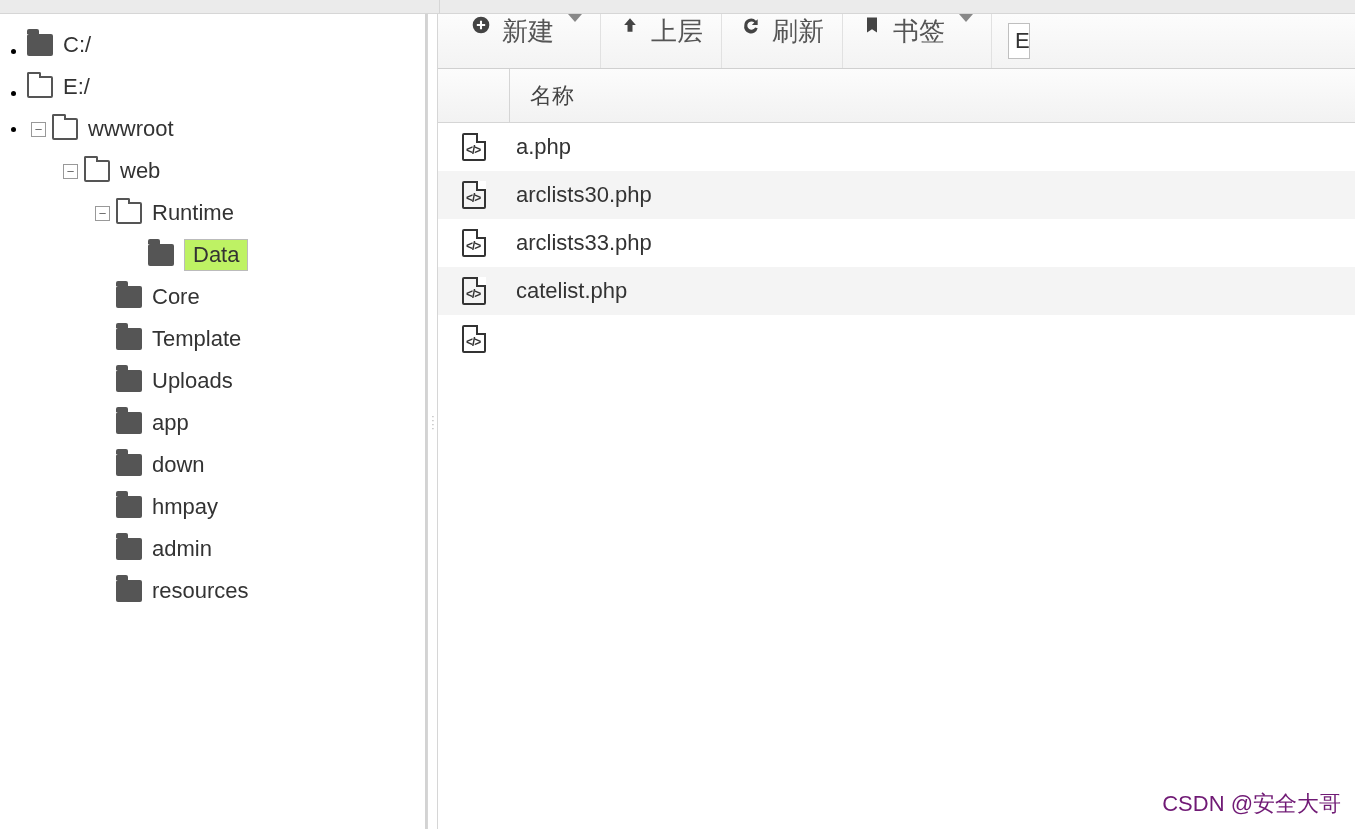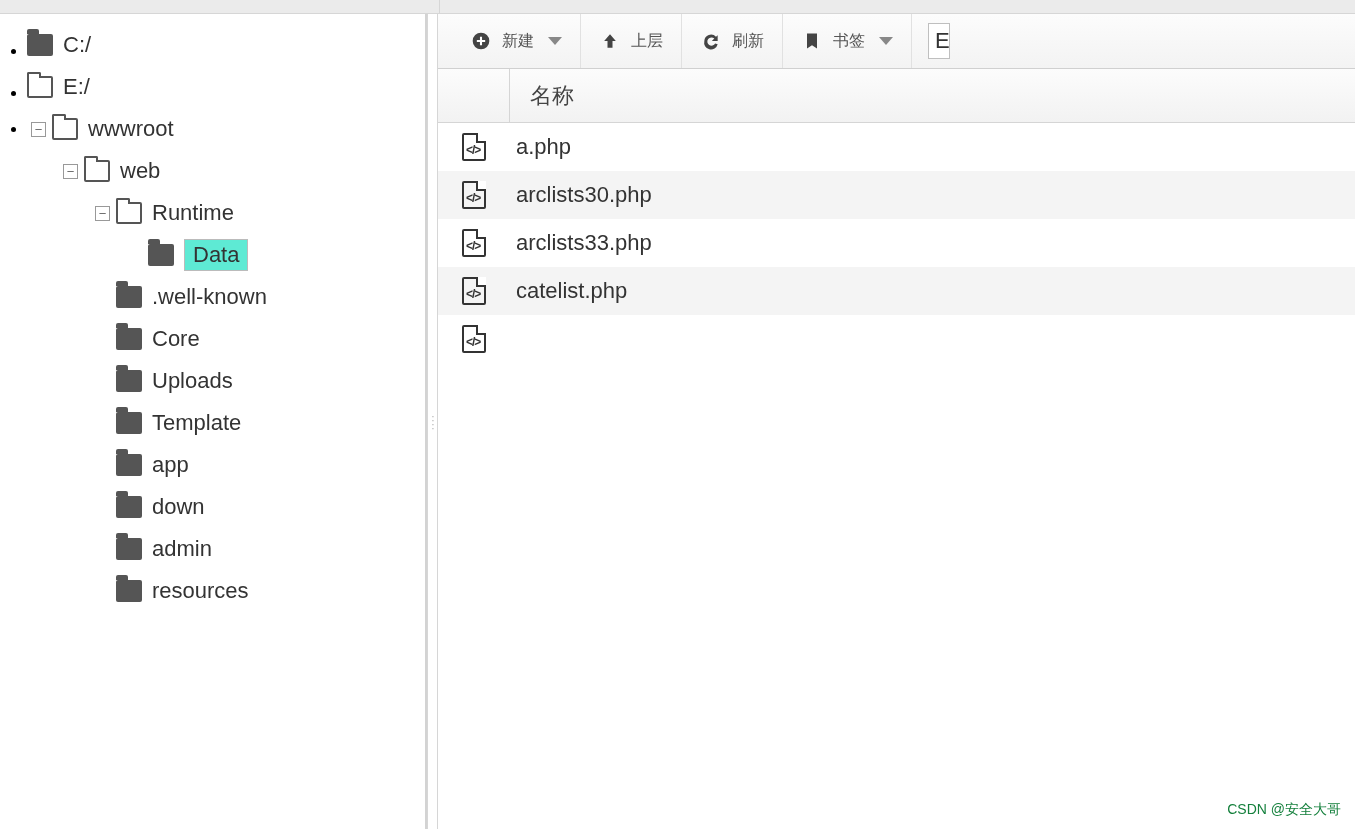--- a/index.html
+++ b/index.html
@@ -12,21 +12,21 @@
 
 
 .main { display: flex; position: absolute; top: 14px; left: 0; right: 0; bottom: 0; }
 .sidebar { width: 427px; border-right: 2px solid #d3d3d3; position: relative; padding-left: 27px; padding-top: 10px; overflow: hidden; }
 .resizer { width: 11px; background: #fff; border-left: 1px solid #d6d6d6; border-right: 1px solid #d6d6d6; display: flex; align-items: center; justify-content: center; cursor: col-resize; }
 .resizer .dots { font-size: 13px; color: #bbb; letter-spacing: -1px; line-height: 4px; }
 .content { flex: 1; display: flex; flex-direction: column; overflow: hidden; }
 
 
 .toolbar { height: 55px; background: linear-gradient(#fcfcfc,#f3f3f3); border-bottom: 1px solid #d0d0d0; display: flex; align-items: center; padding-left: 14px; }
-.tbtn { display: flex; align-items: center; padding: 0 18px; height: 100%; font-size: 16px; color: #555; cursor: pointer; border-right: 1px solid #e1e1e1; gap: 10px; }
+.tbtn { display: flex; align-items: flex-start; padding: 0 18px; height: 100%; font-size: 26px; color: #555; cursor: pointer; border-right: 1px solid #e1e1e1; gap: 10px; }
 .tbtn:last-child { border-right: none; }
 .tbtn .ic { width: 22px; height: 22px; display: inline-flex; align-items: center; justify-content: center; }
 .dd-caret { width: 0; height: 0; border-left: 7px solid transparent; border-right: 7px solid transparent; border-top: 8px solid #888; margin-left: 4px; }
 .path-box { margin-left: 16px; border: 1px solid #bfbfbf; background: #fff; height: 36px; width: 22px; display: flex; align-items: center; padding: 0 6px; font-size: 22px; color: #333; overflow: hidden; }
 
 
 .thead { display: flex; height: 54px; border-bottom: 1px solid #d5d5d5; background: linear-gradient(#fcfcfc,#f2f2f2); }
 .th-icon { width: 72px; border-right: 1px solid #d5d5d5; }
 .th-name { flex: 1; display: flex; align-items: center; padding-left: 20px; font-size: 22px; color: #444; }
 
@@ -38,29 +38,29 @@
 .code-ico { width: 24px; height: 28px; border: 2px solid #333; border-radius: 2px; position: relative; }
 .code-ico::before { content: ""; position: absolute; top: -2px; right: -2px; width: 8px; height: 8px; background: #fff; border-left: 2px solid #333; border-bottom: 2px solid #333; }
 .code-ico span { position: absolute; left: 2px; top: 8px; font-size: 12px; font-weight: bold; color: #333; letter-spacing: -1px; }
 
 
 .tree ul { list-style: none; }
 .node { display: flex; align-items: center; height: 42px; font-size: 22px; color: #333; cursor: pointer; }
 .node .tgl { width: 15px; height: 15px; border: 1px solid #999; display: inline-flex; align-items: center; justify-content: center; font-size: 13px; color: #666; line-height: 1; margin-right: 6px; background: #fff; }
 .node .sp { display: inline-block; width: 15px; margin-right: 6px; }
 .node .ico { width: 26px; height: 22px; margin-right: 10px; flex-shrink: 0; }
-.node.sel .lbl { background: #5eead4; border: 1px solid #bbb; padding: 2px 8px; }
+.node.sel .lbl { background: #bef264; border: 1px solid #bbb; padding: 2px 8px; }
 
 
 .f-solid { background: #555; border-radius: 2px; position: relative; width: 28px; height: 20px; }
 .f-solid::before { content: ""; position: absolute; top: -5px; left: 0; width: 12px; height: 5px; background: #555; border-radius: 2px 2px 0 0; }
 .f-open { border: 2px solid #555; border-radius: 2px; width: 26px; height: 18px; position: relative; background: #fff; }
 .f-open::before { content: ""; position: absolute; top: -6px; left: -2px; width: 10px; height: 4px; border: 2px solid #555; border-bottom: none; border-radius: 2px 2px 0 0; background: #fff; }
 
-.watermark { position: absolute; right: 14px; bottom: 10px; color: #15803d; font-size: 14px; }
+.watermark { position: absolute; right: 14px; bottom: 10px; color: #701a75; font-size: 22px; }
 
 svg.ic-svg { width: 20px; height: 20px; }
 </style>
 </head>
 <body>
 
 <div class="top-strip">
   <div class="left"></div>
     <div class="right"></div>
 </div>
@@ -110,56 +110,56 @@
                     </div>
                   </li>
                 </ul>
               </li>
 
               <ul>
                   <li>
                     <div class="node">
                       <span class="sp"></span>
                       <span class="ico f-solid"></span>
-                      <span class="lbl">.well-known</span>
-                    </div>
-                  </li>
-                  <li>
-                    <div class="node">
-                      <span class="sp"></span>
-                      <span class="ico f-solid"></span>
                       <span class="lbl">Core</span>
                     </div>
                   </li>
                   <li>
                     <div class="node">
                       <span class="sp"></span>
                       <span class="ico f-solid"></span>
+                      <span class="lbl">Template</span>
+                    </div>
+                  </li>
+                  <li>
+                    <div class="node">
+                      <span class="sp"></span>
+                      <span class="ico f-solid"></span>
                       <span class="lbl">Uploads</span>
                     </div>
                   </li>
                   <li>
                     <div class="node">
                       <span class="sp"></span>
                       <span class="ico f-solid"></span>
-                      <span class="lbl">Template</span>
-                    </div>
-                  </li>
-                  <li>
-                    <div class="node">
-                      <span class="sp"></span>
-                      <span class="ico f-solid"></span>
                       <span class="lbl">app</span>
                     </div>
                   </li>
                   <li>
                     <div class="node">
                       <span class="sp"></span>
                       <span class="ico f-solid"></span>
                       <span class="lbl">down</span>
+                    </div>
+                  </li>
+                  <li>
+                    <div class="node">
+                      <span class="sp"></span>
+                      <span class="ico f-solid"></span>
+                      <span class="lbl">hmpay</span>
                     </div>
                   </li>
                   <li>
                     <div class="node">
                       <span class="sp"></span>
                       <span class="ico f-solid"></span>
                       <span class="lbl">admin</span>
                     </div>
                   </li>
                   <li>

